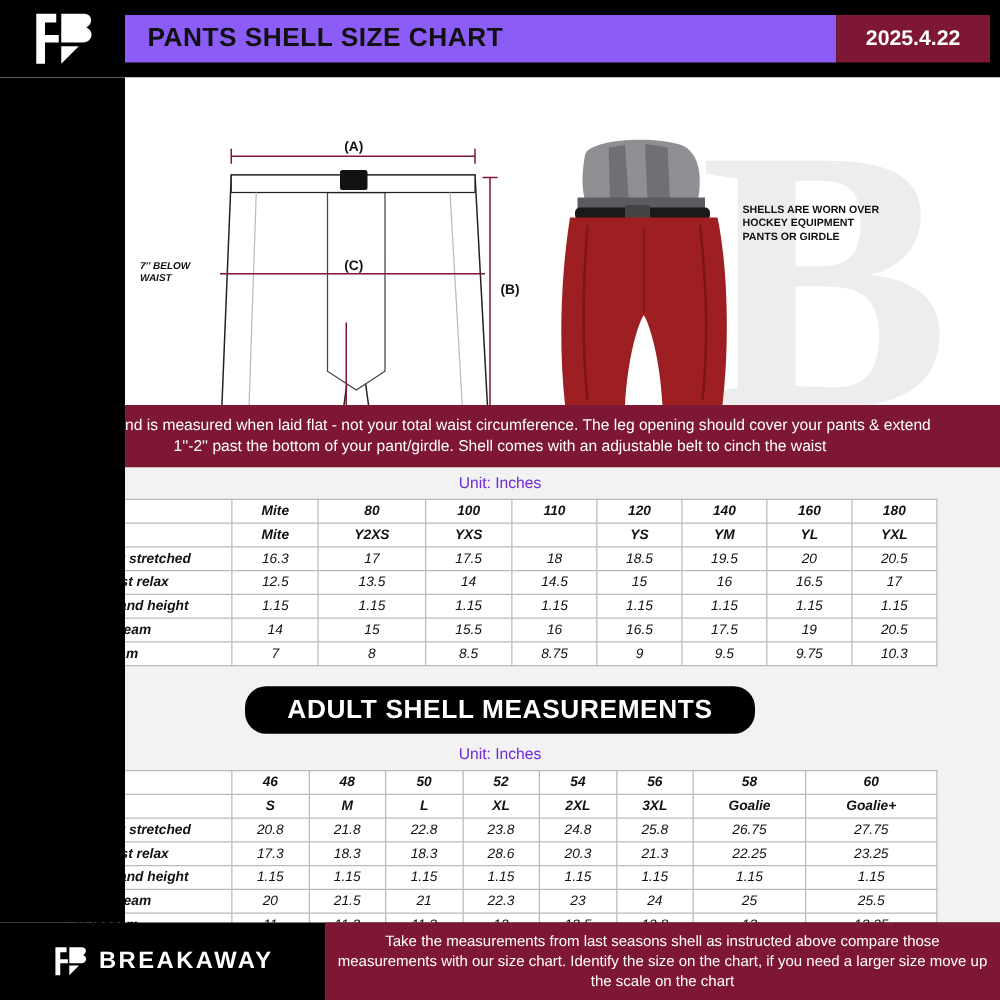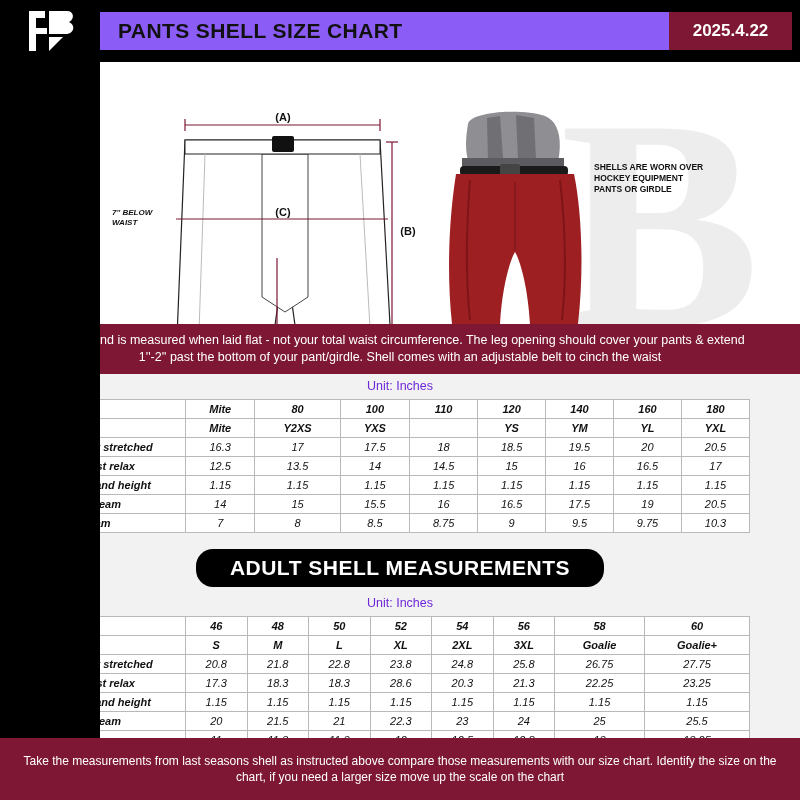--- a/index.html
+++ b/index.html
@@ -292,17 +292,25 @@
             <td>12.5</td>
             <td>12.8</td>
             <td>13</td>
             <td>13.25</td>
           </tr>
         </tbody>
     </table>
   </div>
 
   <div class="footer">
+    <div class="footer-logo">
+      <svg width="30" height="28" viewBox="0 0 54 44">
+        <polygon points="6,2 22,2 22,9 13,9 13,19 24,19 24,25 13,25 13,42 6,42" fill="#ffffff"></polygon>
+        <path d="M26,2 L44,2 C51,2 52,10 46,13 C53,16 51,25 43,25 L26,25 Z" fill="#ffffff"></path>
+        <polygon points="26,28 40,28 26,42" fill="#ffffff"></polygon>
+      </svg>
+      <span class="fb">BREAKAWAY</span>
+    </div>
     <div class="footer-text">Take the measurements from last seasons shell as instructed above compare those measurements  with our size chart. Identify the size on the chart, if you need a larger size move up the scale on the chart</div>
   </div>
 
   <div class="sidebar-l"></div>
 </div>
 
 </body></html>

